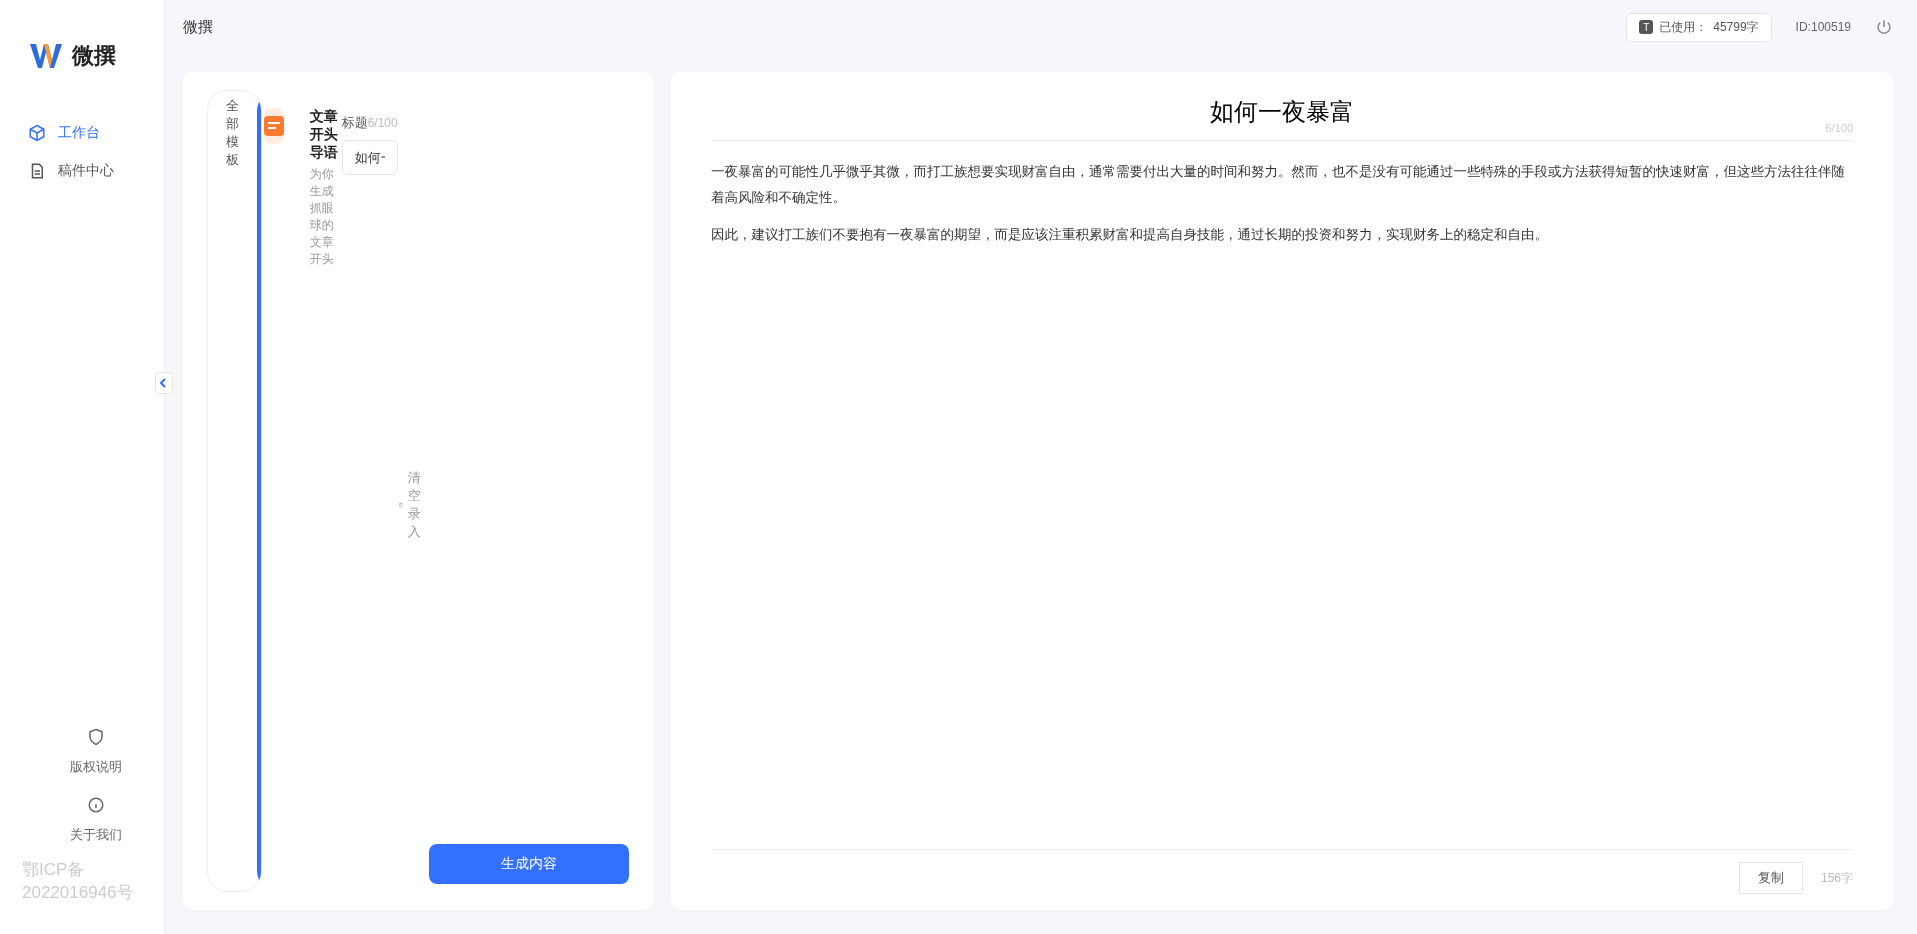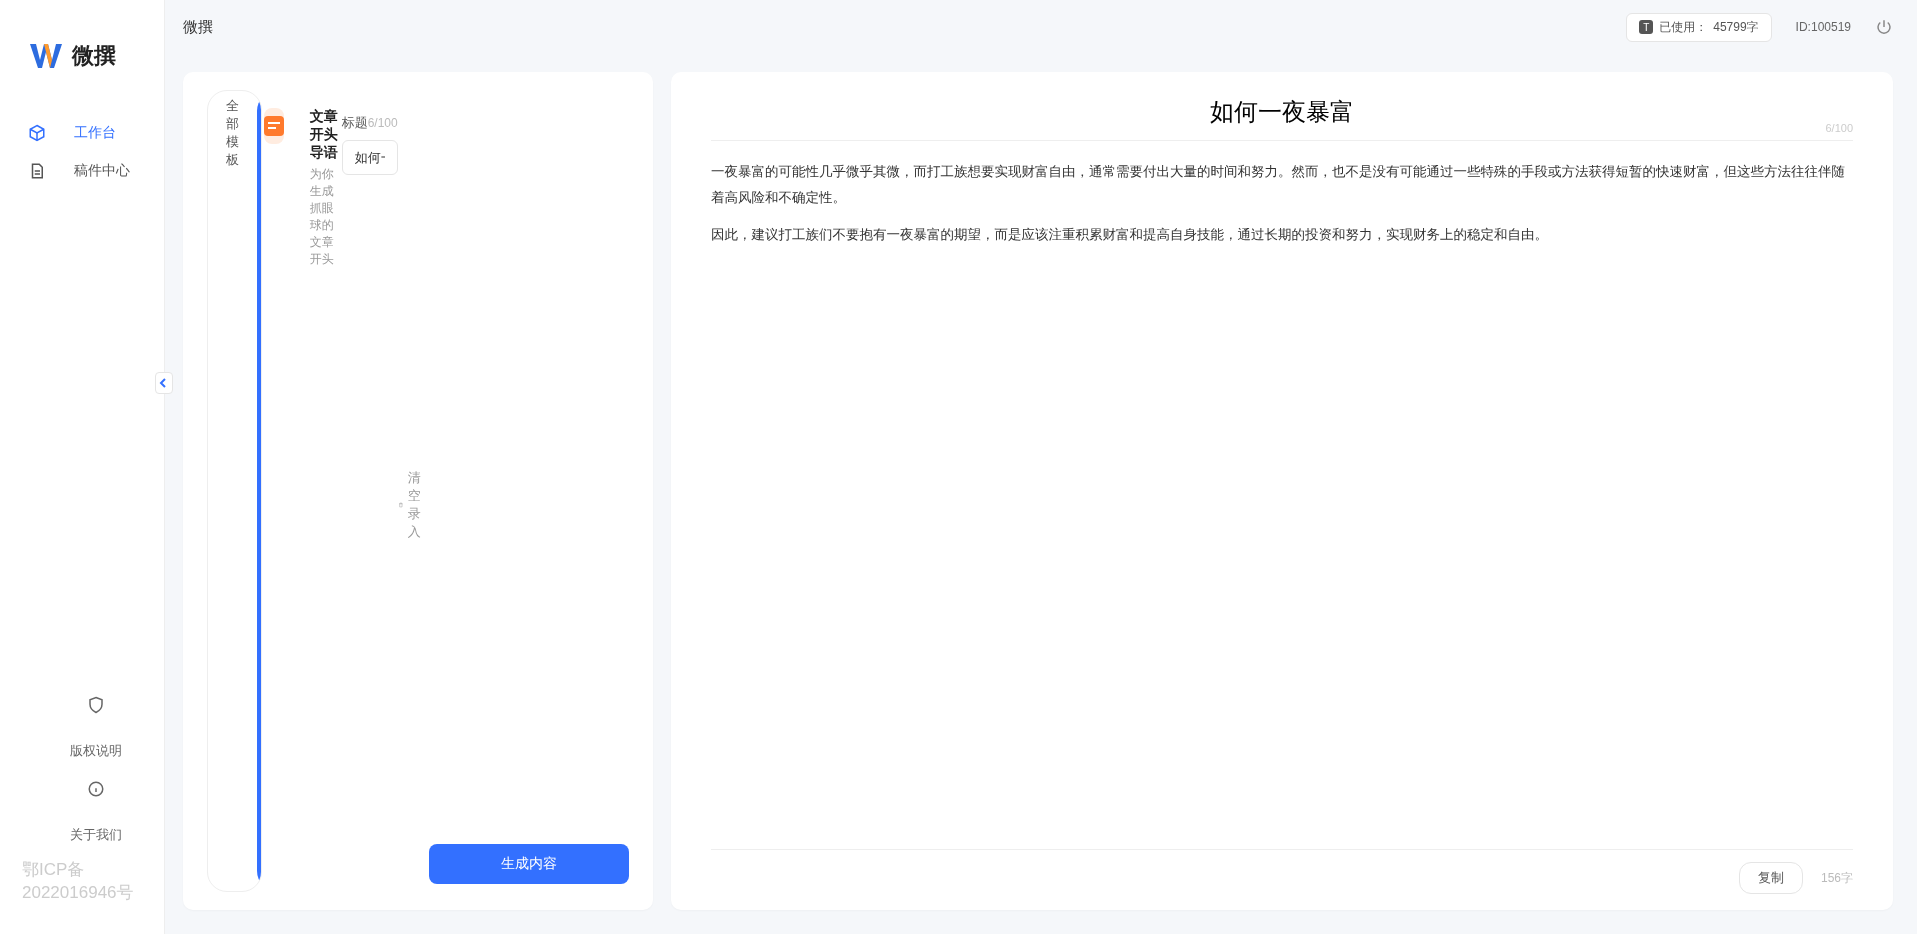--- a/index.html
+++ b/index.html
@@ -37,21 +37,21 @@
   font-weight: 600;
   color: #222;
 }
 .nav {
   flex: 1;
   padding-top: 10px;
 }
 .nav-item {
   display: flex;
   align-items: center;
-  gap: 28px;
+  gap: 12px;
   padding: 10px 0 10px 28px;
   font-size: 14px;
   cursor: pointer;
   color: #555;
 }
 .nav-item.active { color: #3370ff; }
 .nav-item svg { width: 18px; height: 18px; }
 .footer-nav {
   padding-bottom: 20px;
 }
@@ -279,21 +279,21 @@
   align-items: center;
   justify-content: flex-end;
   gap: 18px;
   border-top: 1px solid #eee;
   padding-top: 12px;
 }
 .copy-btn {
   border: 1px solid #e5e5e5;
   background: #fff;
   padding: 6px 18px;
-  border-radius: 12px;
+  border-radius: 0;
   font-size: 13px;
   color: #555;
   cursor: pointer;
 }
 .word-count { font-size: 12px; color: #bbb; }
 </style>
 </head>
 <body>
 
 <div class="layout">

